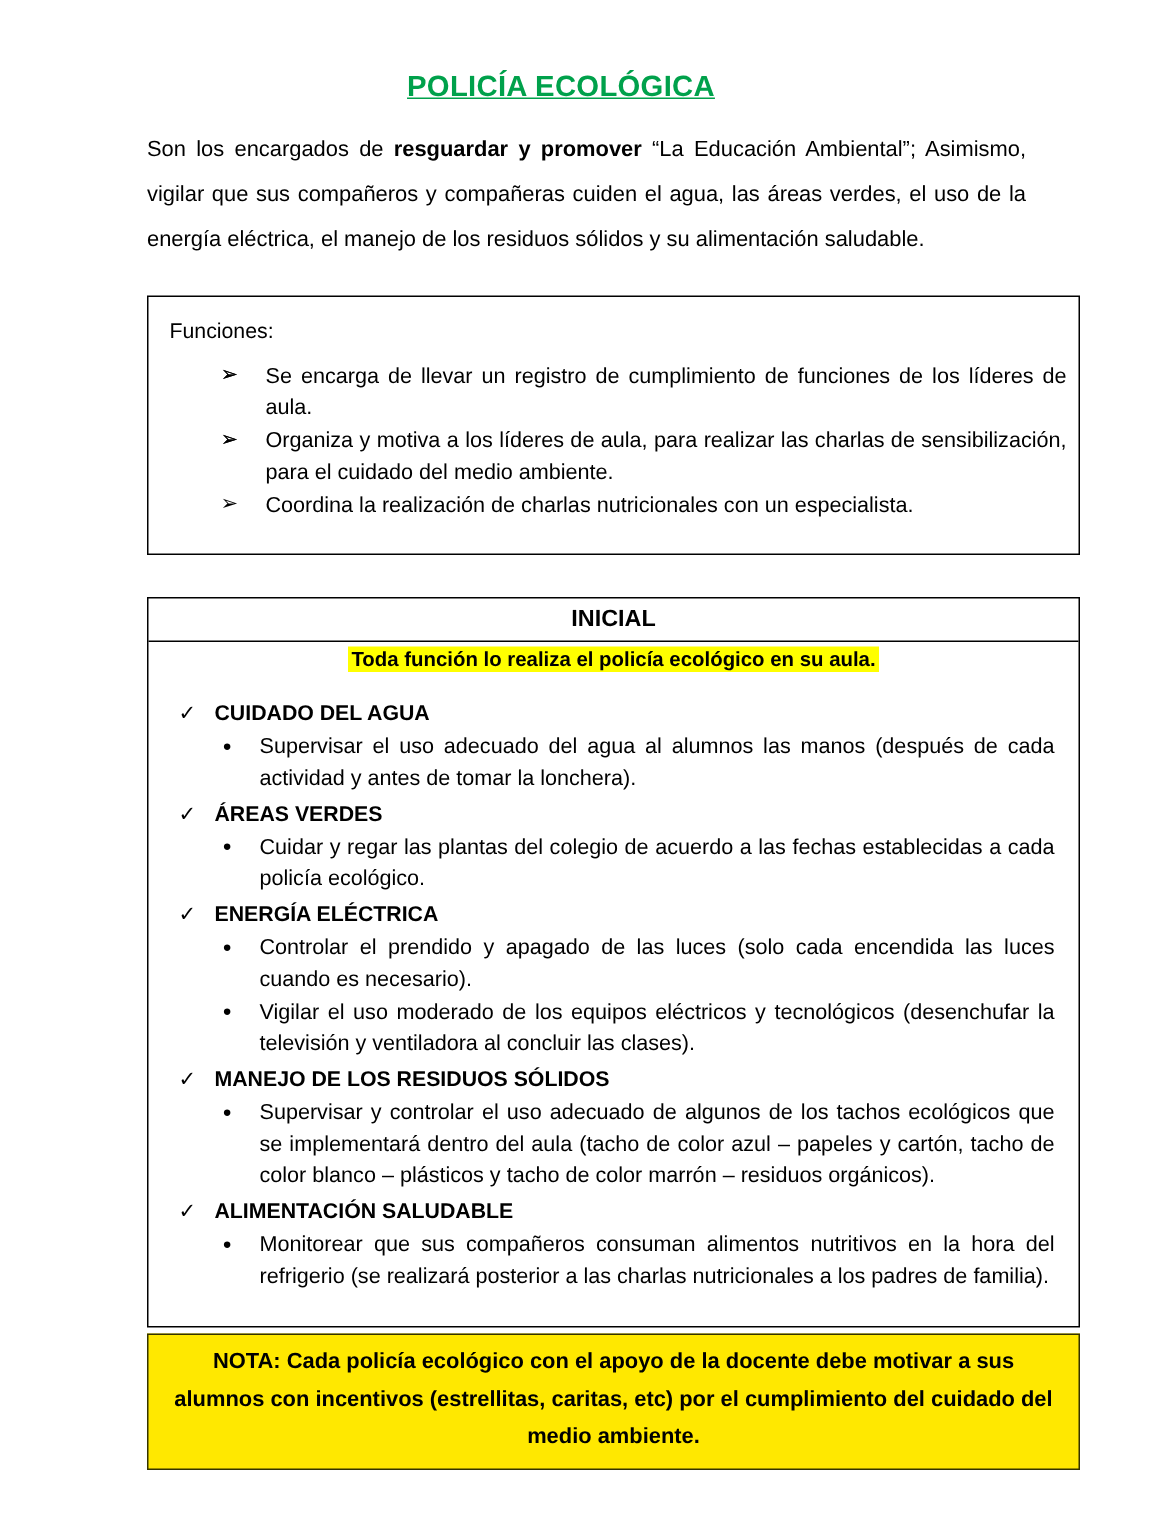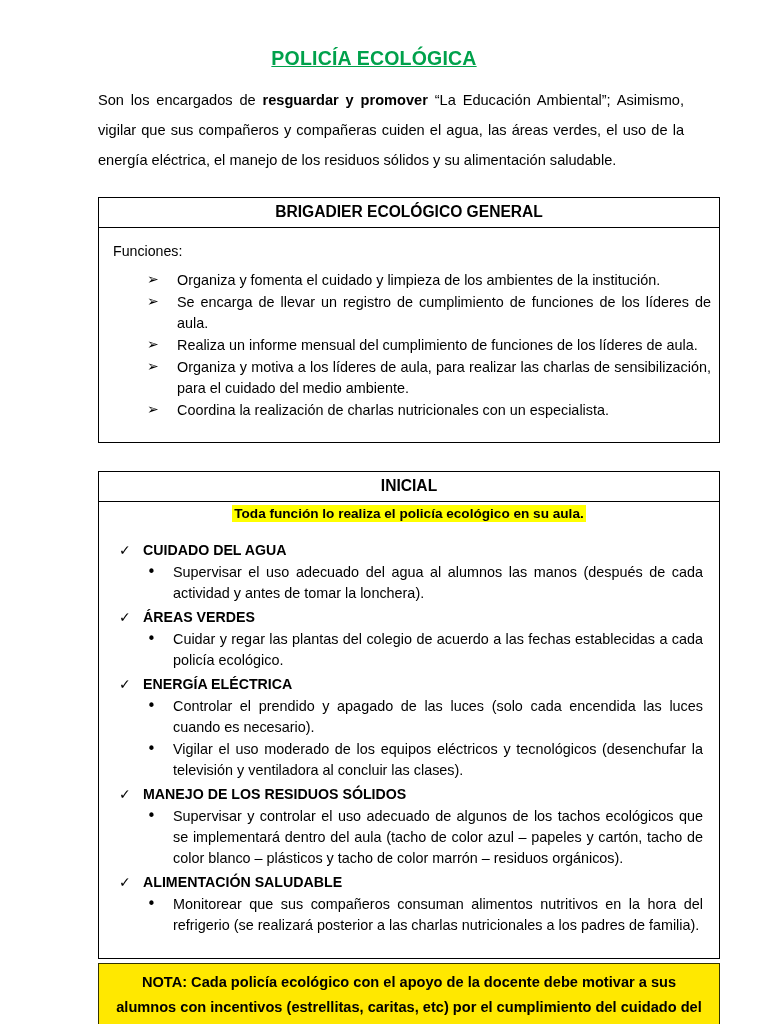--- a/index.html
+++ b/index.html
@@ -175,27 +175,26 @@
 </head>
 <body>
 
 <div class="page">
 
   <h1 class="doc-title" style="color: rgb(0, 161, 75);">POLICÍA ECOLÓGICA</h1>
 
   <p class="intro"><span>Son los encargados de </span><b>resguardar y promover</b><span> “La Educación Ambiental”; Asimismo, vigilar que sus compañeros y compañeras cuiden el agua, las áreas verdes, el uso de la energía eléctrica, el manejo de los residuos sólidos y su alimentación saludable.</span></p>
 
   <div class="box" id="brigadier-box">
-    <div class="box-head">BRIGADIER ECOLÓGICO GENERAL</div>
     <div class="box-body">
       <div class="funciones-label">Funciones:</div>
       <ul class="arrow-list" id="brigadier-list">
-          <li><span class="arrow-bullet">➢</span><span>Organiza y fomenta el cuidado y limpieza de los ambientes de la institución.</span></li>
+          <li><span class="arrow-bullet">➢</span></li>
           <li><span class="arrow-bullet">➢</span><span>Se encarga de llevar un registro de cumplimiento de funciones de los líderes de aula.</span></li>
-          <li><span class="arrow-bullet">➢</span><span>Realiza un informe mensual del cumplimiento de funciones de los líderes de aula.</span></li>
+          <li><span class="arrow-bullet">➢</span></li>
           <li><span class="arrow-bullet">➢</span><span>Organiza y motiva a los líderes de aula, para realizar las charlas de sensibilización, para el cuidado del medio ambiente.</span></li>
           <li><span class="arrow-bullet">➢</span><span>Coordina la realización de charlas nutricionales con un especialista.</span></li>
         </ul>
       <div class="brig-pad-bottom"></div>
     </div>
   </div>
 
   <div class="box" id="inicial-box">
     <div class="box-head">INICIAL</div>
     <div class="box-body">

